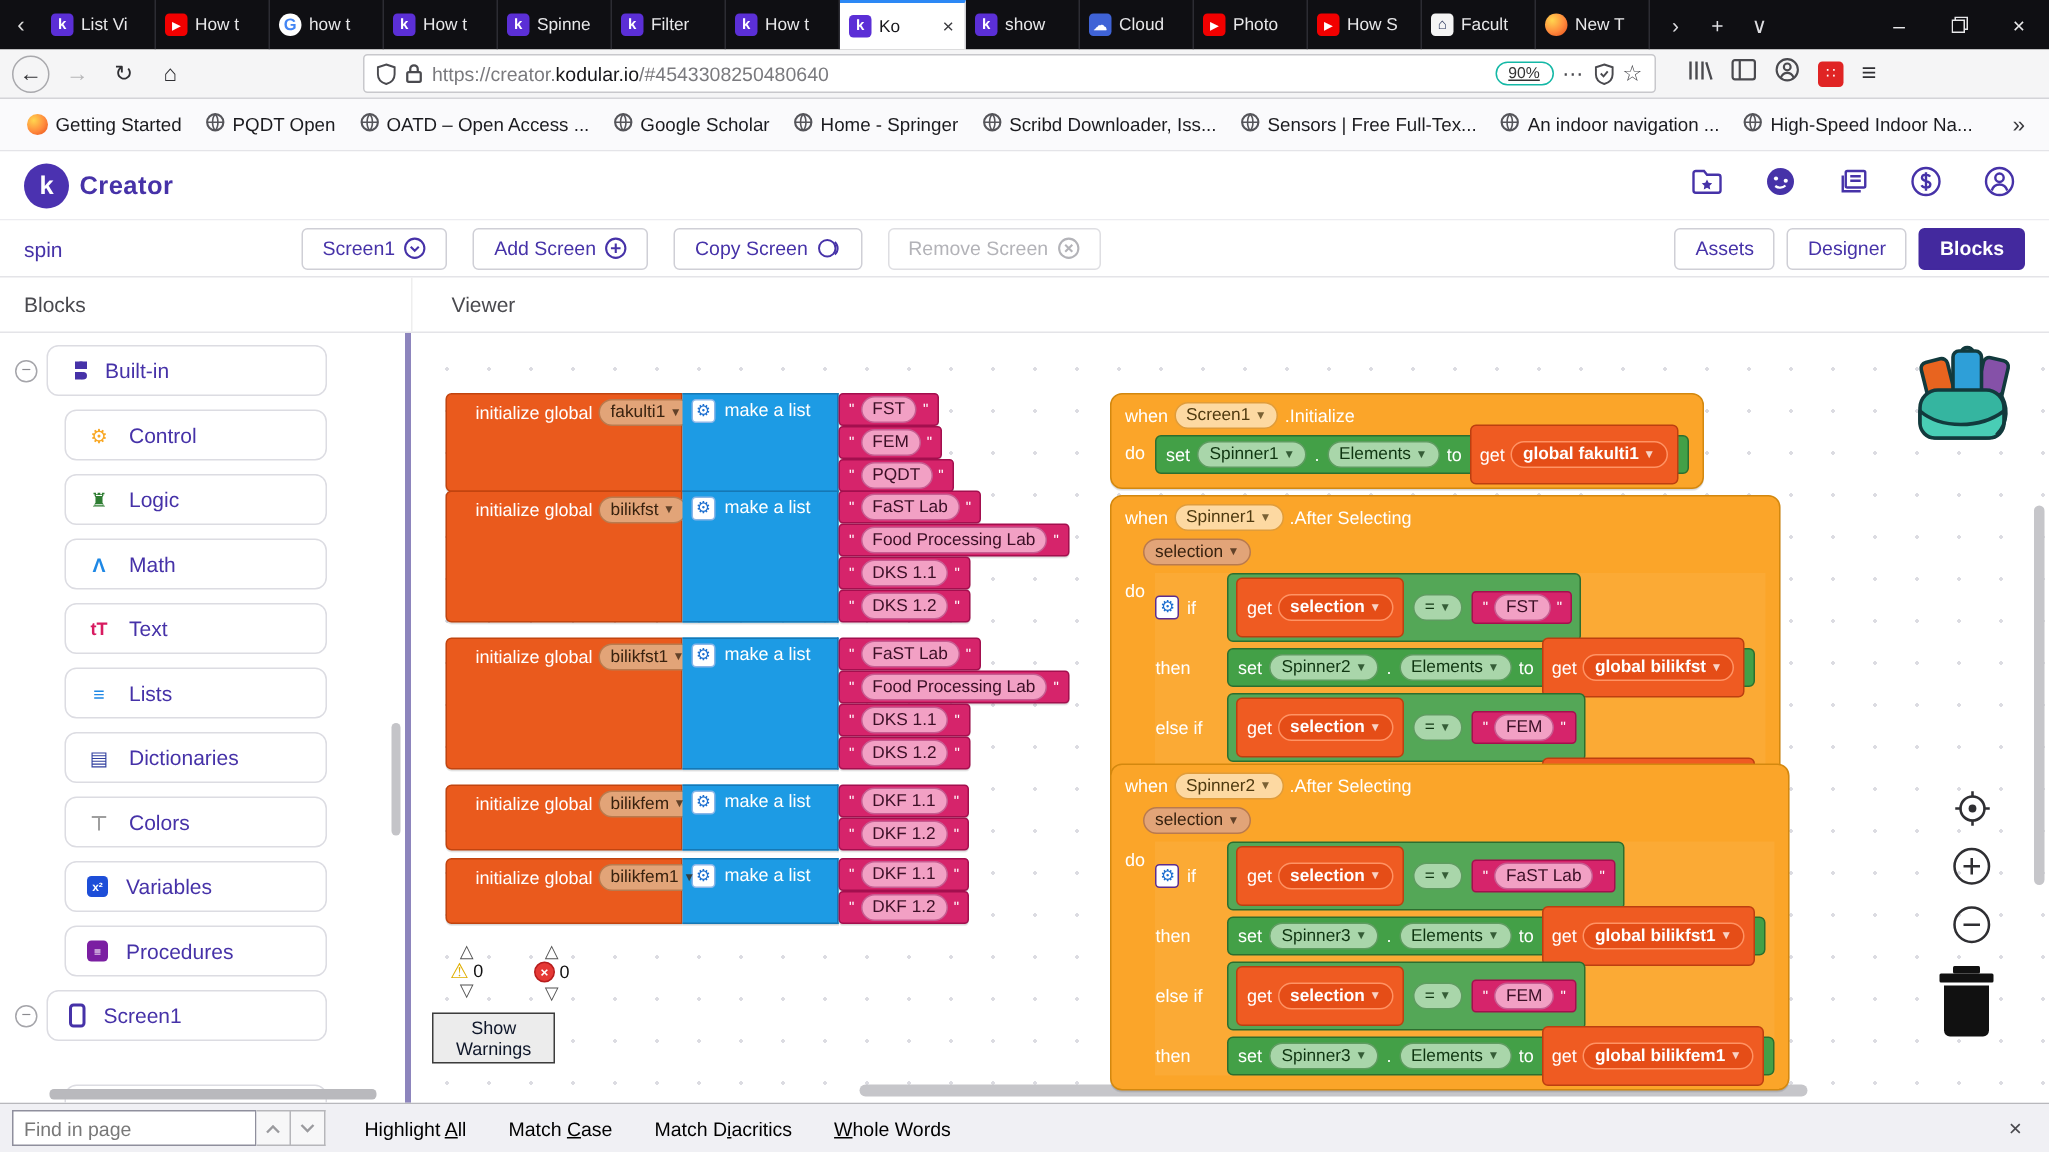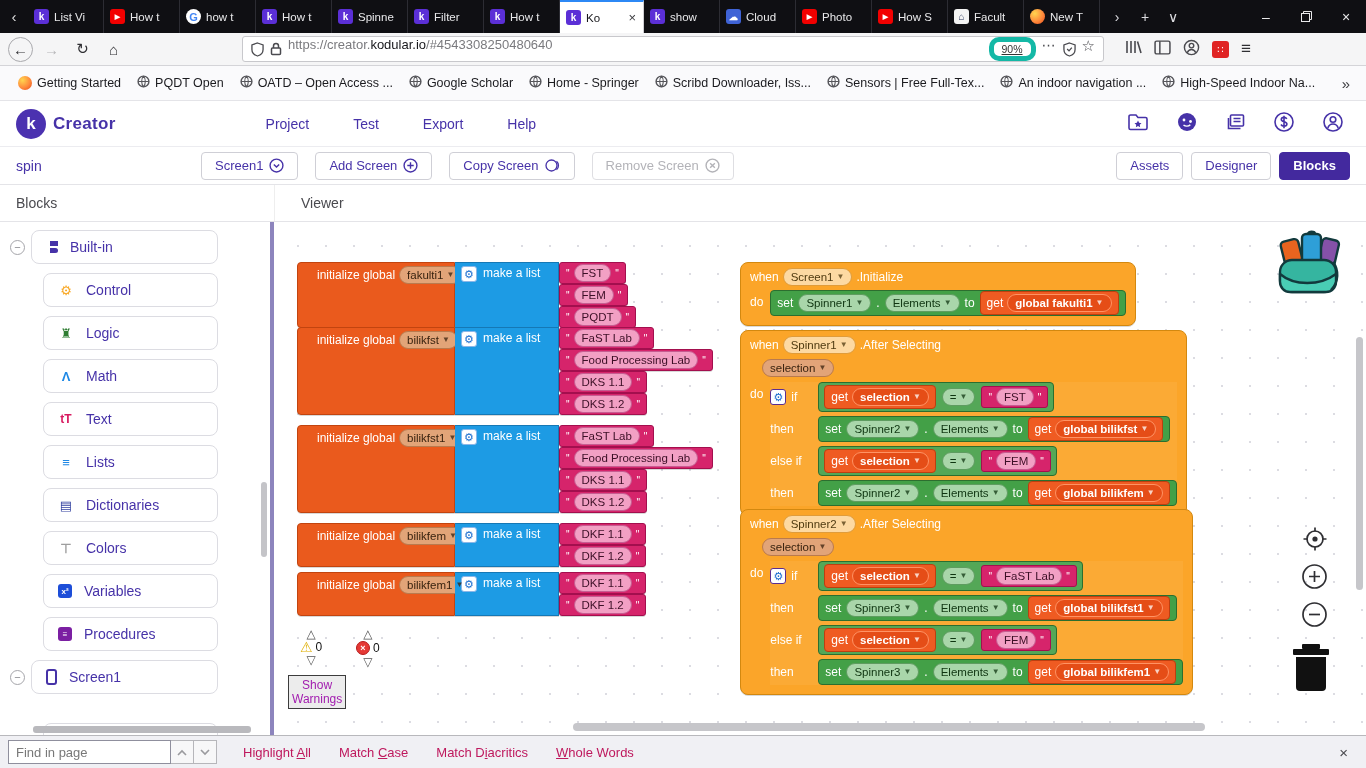--- a/index.html
+++ b/index.html
@@ -25,24 +25,24 @@
   .tab-actions{display:flex;align-items:center;gap:2px;margin-left:4px;}
   .tab-actions span{width:26px;text-align:center;font-size:14px;color:#dcdce0;}
   .win-controls{margin-left:auto;display:flex;align-items:stretch;}
   .win-controls .wc{width:40px;display:flex;align-items:center;justify-content:center;font-size:14px;color:#e8e8ea;}
 
   
   .navbar{height:33px;background:#f5f5f6;border-bottom:1px solid #d4d4d8;display:flex;align-items:center;padding:0 8px;gap:6px;flex:0 0 auto;}
   .nav-btn{width:25px;height:25px;display:flex;align-items:center;justify-content:center;font-size:15px;color:#2f2f33;}
   .nav-back{border:1px solid #a9a9ad;border-radius:50%;}
   .nav-fwd{color:#b6b6b8;}
-  .urlbar{margin-left:110px;width:862px;height:26px;background:#fff;border:1px solid #c8c8cc;border-radius:3px;display:flex;padding:0 8px;gap:6px;}
+  .urlbar{margin-left:110px;width:862px;height:26px;background:#fff;border:1px solid #c8c8cc;border-radius:3px;display:flex;align-items:center;padding:0 8px;gap:6px;}
   .url-text{font-size:13px;color:#7a7a7e;flex:1;white-space:nowrap;overflow:hidden;}
   .url-text .domain{color:#17171b;}
-  .zoom-pill{border:5px solid #14b8a6;border-radius:10px;font-size:10.5px;color:#333;padding:1px 8px;text-decoration:underline;}
+  .zoom-pill{border:1px solid #14b8a6;border-radius:10px;font-size:10.5px;color:#333;padding:1px 8px;text-decoration:underline;}
   .url-ic{display:flex;align-items:center;color:#4a4a4f;}
   .dots-ic{font-size:14px;color:#4a4a4f;letter-spacing:1px;}
   .star-ic{font-size:15px;color:#4a4a4f;}
   .nav-right{display:flex;align-items:center;gap:12px;margin-left:14px;}
   .ext-red{width:17px;height:17px;background:#e02424;border-radius:3px;color:#fff;font-size:10px;display:flex;align-items:center;justify-content:center;}
   .hamburger{font-size:17px;color:#2f2f33;font-weight:bold;}
 
   
   .bookmarksbar{height:35px;background:#fafafc;border-bottom:1px solid #e4e4e8;display:flex;align-items:center;padding:0 10px;gap:4px;flex:0 0 auto;}
   .bm-item{display:flex;align-items:center;gap:5px;font-size:12.5px;color:#1b1b1f;padding:3px 8px;white-space:nowrap;}
@@ -122,47 +122,47 @@
   .str-col{display:flex;flex-direction:column;}
   .str{background:#d6246b;border:1px solid #a30f4e;border-radius:3px;height:22px;padding:0 6px;display:flex;align-items:center;gap:4px;width:max-content;}
   .qt{color:#fff;font-size:10px;}
   .evt{position:absolute;background:#fba529;border:1px solid #d3880f;border-radius:8px;padding:5px 9px 9px 9px;width:max-content;filter:drop-shadow(0 1px 0 rgba(0,0,0,.15));}
   .evt-head{display:flex;align-items:center;gap:4px;padding-bottom:4px;}
   .param-row{padding:0 0 5px 12px;}
   .evt-body{display:flex;gap:7px;align-items:flex-start;}
   .do-lbl{padding-top:5px;}
   .stack{display:flex;flex-direction:column;gap:4px;}
   .setblk{background:#43a047;border:1px solid #2c6e2f;border-radius:4px;height:26px;padding:0 6px;display:flex;align-items:center;gap:5px;width:max-content;}
-  .getblk{background:#ef5b22;border:1px solid #bc3f10;border-radius:4px;height:24px;padding:0 6px;display:flex;align-items:center;gap:4px;width:max-content;}
+  .getblk{background:#ef5b22;border:1px solid #bc3f10;border-radius:4px;height:40px;padding:0 6px;display:flex;align-items:center;gap:4px;width:max-content;}
   .cmpblk{background:#54a757;border:1px solid #2c6e2f;border-radius:4px;padding:2px 5px;display:flex;align-items:center;gap:6px;width:max-content;}
   .ifblk{display:flex;flex-direction:column;gap:4px;background:rgba(255,255,255,.06);}
   .ifrow{display:flex;gap:6px;align-items:center;}
   .iflbl{min-width:42px;}
   .ifrow .withgear{display:flex;gap:5px;align-items:center;min-width:42px;}
 
   
   .warn-cluster{position:absolute;color:#555;}
   .wc-col{position:absolute;display:flex;flex-direction:column;align-items:center;font-size:12px;line-height:12px;}
   .wc-cnt{display:flex;align-items:center;gap:3px;color:#111;font-size:12px;margin:1px 0;}
   .warn-ic{color:#dfae00;font-size:14px;}
   .err-ic{width:14px;height:14px;border-radius:50%;background:#e53935;color:#fff;font-size:9px;display:flex;align-items:center;justify-content:center;font-weight:bold;border:1px solid #b71c1c;}
-  .show-warn{position:absolute;background:#ececec;border:1px solid #3c3c3c;font-size:12px;color:#a21caf;padding:2px 3px;font-family:"Liberation Sans",sans-serif;}
+  .show-warn{position:absolute;background:#ececec;border:1px solid #3c3c3c;font-size:12px;color:#0f172a;padding:2px 15px;font-family:"Liberation Sans",sans-serif;}
 
   
   .v-vthumb{position:absolute;right:3px;top:115px;width:7px;height:253px;background:#c6c6ca;border-radius:4px;}
   .v-hthumb{position:absolute;left:299px;bottom:4px;width:632px;height:8px;background:#c6c6ca;border-radius:4px;}
   .zoomctl{position:absolute;display:flex;flex-direction:column;align-items:center;gap:7px;}
   .trash{position:absolute;}
 
   
   .findbar{height:33px;background:#f0f0f4;border-top:1px solid #b8b8bc;display:flex;align-items:center;padding:0 8px;gap:0;flex:0 0 auto;}
   .find-input{width:163px;height:24px;border:1px solid #8f8f9d;background:#fff;font-size:13px;padding:0 7px;color:#222;font-family:"Liberation Sans",sans-serif;}
   .find-input::placeholder{color:#787878;}
   .find-nav{width:23px;height:24px;border:1px solid #b6b6ba;border-left:none;background:#f7f7f8;display:flex;align-items:center;justify-content:center;color:#9a9a9e;}
-  .find-opts{display:flex;gap:28px;margin-left:26px;font-size:13px;color:#be185d;}
+  .find-opts{display:flex;gap:28px;margin-left:26px;font-size:13px;color:#000000;}
   .find-key{text-decoration:underline;}
   .find-close{margin-left:auto;font-size:15px;color:#4a4a4f;padding:0 10px;}
 </style>
 </head>
 <body>
 
 <div class="window">
 
   <div class="tabbar">
     <div class="tab-scroll">‹</div>
@@ -356,26 +356,20 @@
             </svg></span>
           <span>High-Speed Indoor Na...</span>
         </span>
       </span>
     <span class="bm-overflow">»</span>
   </div>
 
   <div class="kheader">
     <span class="klogo">k</span>
     <span class="kbrand">Creator</span>
-    <div class="kmenu" id="kmenu">
-        <span class="kmenu-item">Project</span>
-        <span class="kmenu-item">Test</span>
-        <span class="kmenu-item">Export</span>
-        <span class="kmenu-item">Help</span>
-      </div>
     <div class="kicons">
       <span>
         <svg width="22" height="20" viewBox="0 0 22 20" fill="none" stroke="#4632a8" stroke-width="1.6">
             <path d="M2 4.5V16a1.5 1.5 0 0 0 1.5 1.5h15A1.5 1.5 0 0 0 20 16V7a1.5 1.5 0 0 0-1.5-1.5H11L9 3H3.5A1.5 1.5 0 0 0 2 4.5Z"></path>
             <path d="M11 8.6l1.1 2.2 2.4.35-1.75 1.7.4 2.4L11 14.1l-2.15 1.15.4-2.4-1.75-1.7 2.4-.35Z" fill="#4632a8" stroke="none"></path>
           </svg>
       </span>
       <span>
         <svg width="22" height="22" viewBox="0 0 22 22">
             <circle cx="11" cy="11" r="9" fill="#4632a8"></circle>

